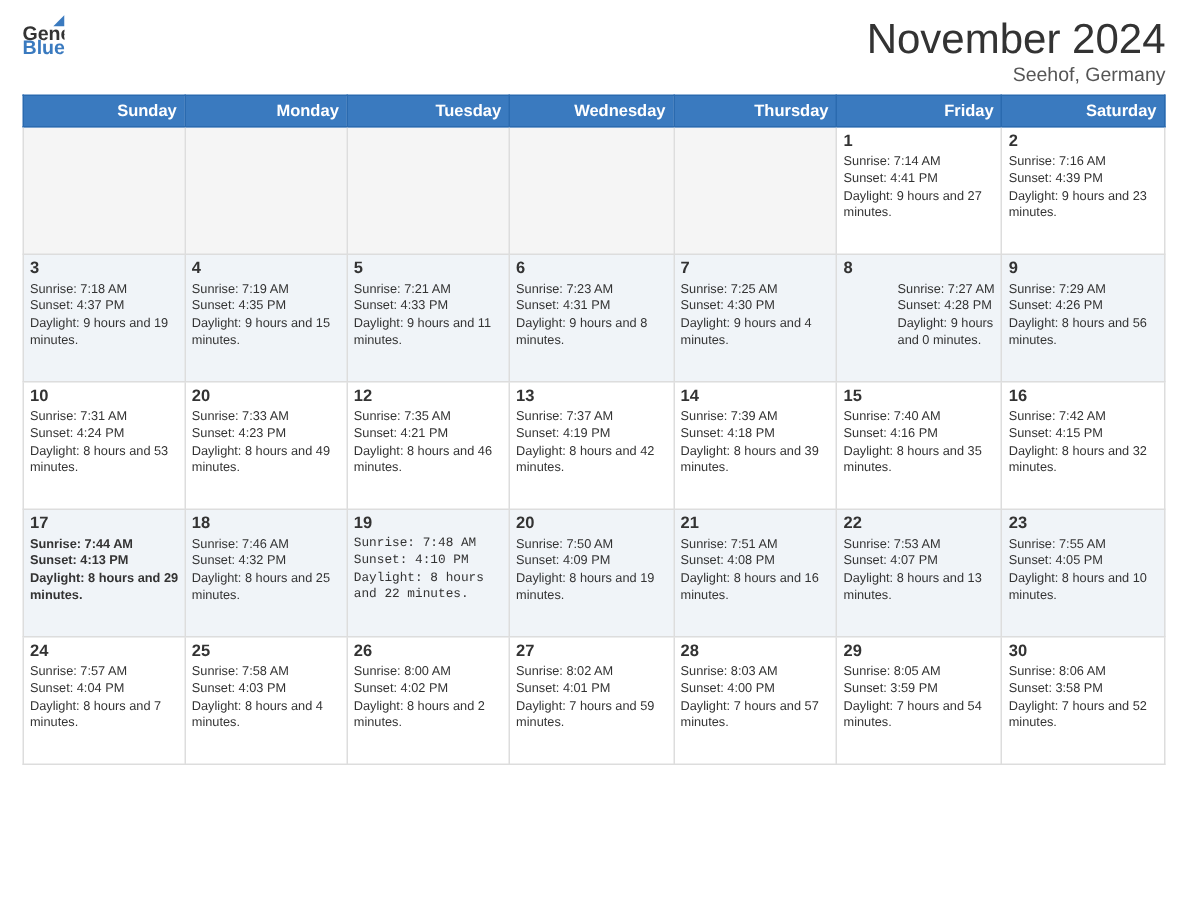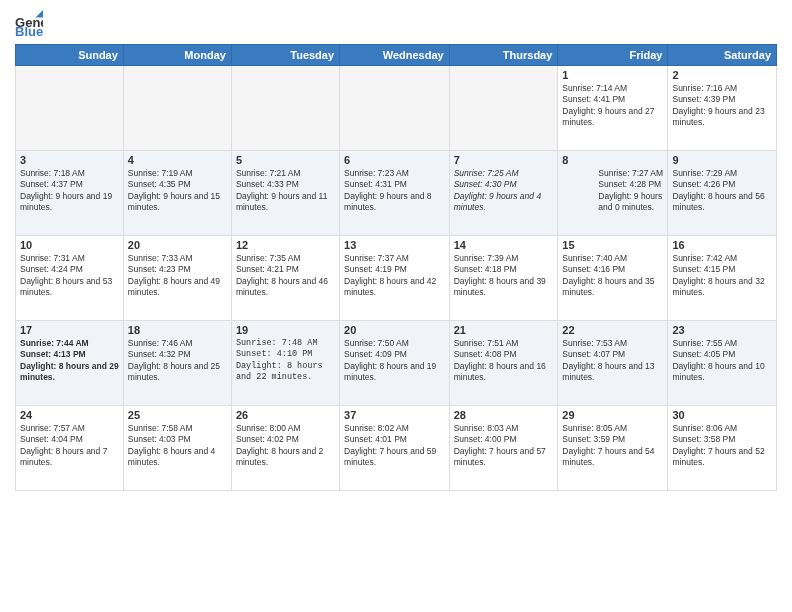--- a/index.html
+++ b/index.html
@@ -86,20 +86,24 @@
 
 <div class="page">
   <div class="header">
     <div class="logo">
       <svg class="logo-icon" viewBox="0 0 30 30">
         <text x="0" y="18" font-size="14" font-weight="bold" fill="#333">General</text>
         <polygon points="22,8 30,8 30,0" fill="#3a7abf"></polygon>
         <text x="0" y="28" font-size="14" font-weight="bold" fill="#3a7abf">Blue</text>
       </svg>
     </div>
+    <div class="title-section">
+      <div class="month-title">November 2024</div>
+      <div class="subtitle">Seehof, Germany</div>
+    </div>
   </div>
 
   <table class="calendar">
     <thead>
       <tr>
       <th>Sunday</th>
           <th>Monday</th>
           <th>Tuesday</th>
           <th>Wednesday</th>
           <th>Thursday</th>
@@ -147,21 +151,21 @@
 Daylight: 9 hours and 11 minutes.</div>
           </td>
           <td>
             <span class="day-num">6</span>
             <div class="day-info" style="white-space: pre-line;">Sunrise: 7:23 AM
 Sunset: 4:31 PM
 Daylight: 9 hours and 8 minutes.</div>
           </td>
           <td>
             <span class="day-num">7</span>
-            <div class="day-info" style="white-space: pre-line; font-style: italic;">Sunrise: 7:25 AM
+            <div class="day-info" style="white-space: pre-line;">Sunrise: 7:25 AM
 Sunset: 4:30 PM
 Daylight: 9 hours and 4 minutes.</div>
           </td>
           <td>
             <span class="day-num">8</span>
             <div class="day-info" style="white-space: pre-line; margin-left: 36px;">Sunrise: 7:27 AM
 Sunset: 4:28 PM
 Daylight: 9 hours and 0 minutes.</div>
           </td>
           <td>
@@ -272,21 +276,21 @@
 Sunset: 4:03 PM
 Daylight: 8 hours and 4 minutes.</div>
           </td>
           <td>
             <span class="day-num">26</span>
             <div class="day-info" style="white-space: pre-line;">Sunrise: 8:00 AM
 Sunset: 4:02 PM
 Daylight: 8 hours and 2 minutes.</div>
           </td>
           <td>
-            <span class="day-num">37</span>
+            <span class="day-num">27</span>
             <div class="day-info" style="white-space: pre-line;">Sunrise: 8:02 AM
 Sunset: 4:01 PM
 Daylight: 7 hours and 59 minutes.</div>
           </td>
           <td>
             <span class="day-num">28</span>
             <div class="day-info" style="white-space: pre-line;">Sunrise: 8:03 AM
 Sunset: 4:00 PM
 Daylight: 7 hours and 57 minutes.</div>
           </td>

